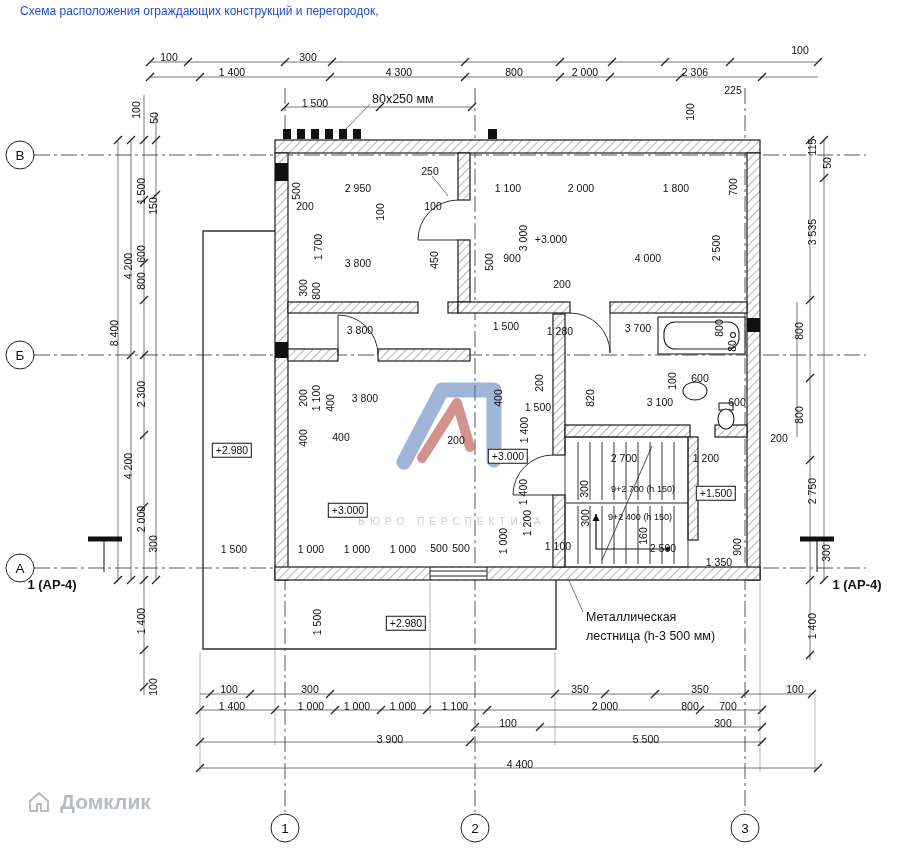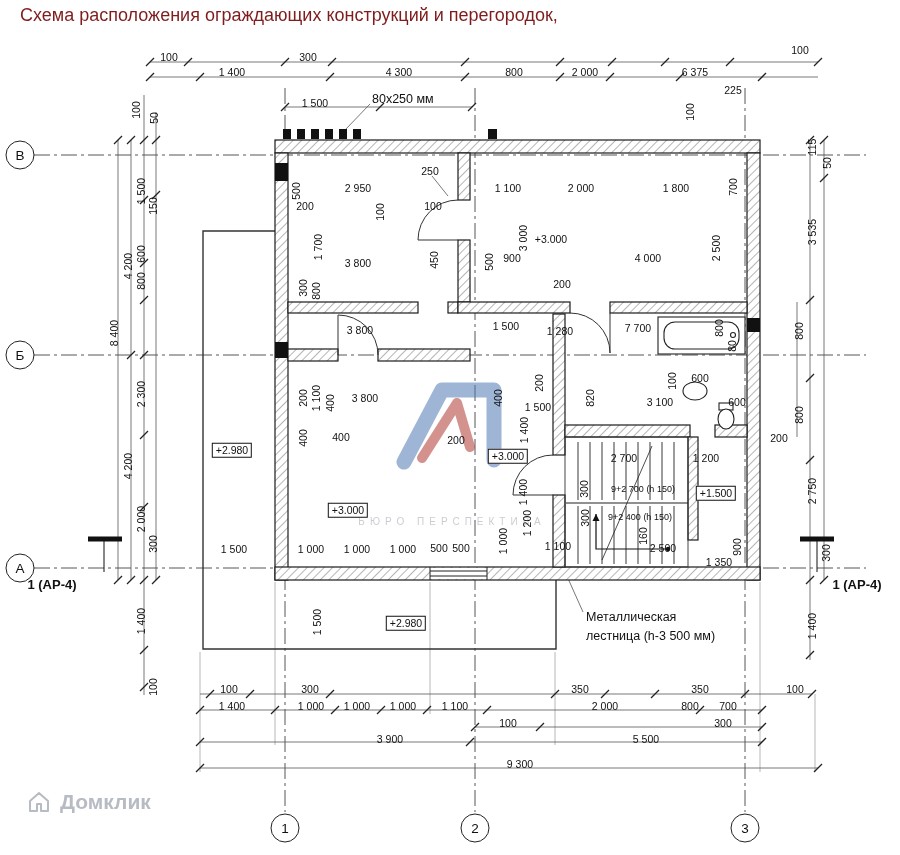--- a/index.html
+++ b/index.html
@@ -1,18 +1,18 @@
 <!DOCTYPE html>
 <html><head>
 <meta charset="utf-8">
 <style>
   html,body{margin:0;padding:0;background:#fff;}
   .canvas{position:relative;width:900px;height:855px;background:#ffffff;overflow:hidden;
           font-family:"Liberation Sans",sans-serif;color:#111;}
-  .title{position:absolute;left:20px;top:4px;font-size:18px;line-height:1.3;color:#7f1d1d;}
+  .title{position:absolute;left:20px;top:4px;font-size:12px;line-height:1.3;color:#1d4ed8;}
   .layer{position:absolute;left:0;top:0;width:900px;height:855px;}
   .dim{position:absolute;font-size:10.5px;color:#111;white-space:nowrap;
        transform:translate(-50%,-50%);line-height:1;}
   .dim.v{transform:translate(-50%,-50%) rotate(-90deg);}
   .dim.al{transform:translate(0,-50%);}
   .dim.box{border:1px solid #111;background:#fff;padding:1px 3px;}
   .dim.note{font-size:12.5px;}
   .dim.small{font-size:9px;}
   .dim.sec{font-size:13px;font-weight:bold;}
   .bubble{position:absolute;width:27px;height:27px;border:1.4px solid #222;border-radius:50%;
@@ -277,21 +277,21 @@
     </div>
 
   <div class="layer">
       <span class="dim" style="left: 169px; top: 57px;">100</span>
       <span class="dim" style="left: 308px; top: 57px;">300</span>
       <span class="dim" style="left: 800px; top: 50px;">100</span>
       <span class="dim" style="left: 232px; top: 72px;">1 400</span>
       <span class="dim" style="left: 399px; top: 72px;">4 300</span>
       <span class="dim" style="left: 514px; top: 72px;">800</span>
       <span class="dim" style="left: 585px; top: 72px;">2 000</span>
-      <span class="dim" style="left: 695px; top: 72px;">6 375</span>
+      <span class="dim" style="left: 695px; top: 72px;">2 306</span>
       <span class="dim" style="left: 733px; top: 90px;">225</span>
       <span class="dim" style="left: 315px; top: 103px;">1 500</span>
       <span class="dim note al" style="left: 372px; top: 99px;">80x250 мм</span>
       <span class="dim v" style="left: 136px; top: 110px;">100</span>
       <span class="dim v" style="left: 154px; top: 118px;">50</span>
       <span class="dim v" style="left: 690px; top: 112px;">100</span>
       <span class="dim v" style="left: 812px; top: 147px;">115</span>
       <span class="dim v" style="left: 827px; top: 163px;">50</span>
       <span class="dim v" style="left: 812px; top: 232px;">3 535</span>
       <span class="dim v" style="left: 128px; top: 266px;">4 200</span>
@@ -329,21 +329,21 @@
       <span class="dim v" style="left: 434px; top: 260px;">450</span>
       <span class="dim v" style="left: 489px; top: 262px;">500</span>
       <span class="dim" style="left: 512px; top: 258px;">900</span>
       <span class="dim" style="left: 648px; top: 258px;">4 000</span>
       <span class="dim v" style="left: 303px; top: 288px;">300</span>
       <span class="dim v" style="left: 316px; top: 291px;">800</span>
       <span class="dim" style="left: 562px; top: 284px;">200</span>
       <span class="dim" style="left: 360px; top: 330px;">3 800</span>
       <span class="dim" style="left: 506px; top: 326px;">1 500</span>
       <span class="dim" style="left: 560px; top: 331px;">1 280</span>
-      <span class="dim" style="left: 638px; top: 328px;">7 700</span>
+      <span class="dim" style="left: 638px; top: 328px;">3 700</span>
       <span class="dim v" style="left: 719px; top: 328px;">800</span>
       <span class="dim v" style="left: 732px; top: 346px;">80</span>
       <span class="dim v" style="left: 539px; top: 383px;">200</span>
       <span class="dim v" style="left: 672px; top: 381px;">100</span>
       <span class="dim" style="left: 700px; top: 378px;">600</span>
       <span class="dim v" style="left: 303px; top: 398px;">200</span>
       <span class="dim v" style="left: 316px; top: 398px;">1 100</span>
       <span class="dim v" style="left: 330px; top: 403px;">400</span>
       <span class="dim" style="left: 365px; top: 398px;">3 800</span>
       <span class="dim v" style="left: 498px; top: 398px;">400</span>
@@ -394,21 +394,21 @@
       <span class="dim" style="left: 357px; top: 706px;">1 000</span>
       <span class="dim" style="left: 403px; top: 706px;">1 000</span>
       <span class="dim" style="left: 455px; top: 706px;">1 100</span>
       <span class="dim" style="left: 605px; top: 706px;">2 000</span>
       <span class="dim" style="left: 690px; top: 706px;">800</span>
       <span class="dim" style="left: 728px; top: 706px;">700</span>
       <span class="dim" style="left: 508px; top: 723px;">100</span>
       <span class="dim" style="left: 723px; top: 723px;">300</span>
       <span class="dim" style="left: 390px; top: 739px;">3 900</span>
       <span class="dim" style="left: 625px; top: 739px; margin-left: 21px;">5 500</span>
-      <span class="dim" style="left: 520px; top: 764px;">9 300</span>
+      <span class="dim" style="left: 520px; top: 764px;">4 400</span>
       <span class="dim sec" style="left: 52px; top: 584px;">1 (АР-4)</span>
       <span class="dim sec" style="left: 857px; top: 584px;">1 (АР-4)</span>
     </div>
 
   <div class="brand">
     <svg width="26" height="26" viewBox="0 0 26 26">
       <path d="M4,12 L13,4 L22,12 L22,22 L15,22 L15,15 L11,15 L11,22 L4,22 Z" fill="none" stroke="#b7bcc4" stroke-width="2" stroke-linejoin="round"></path>
     </svg>
     <span>Домклик</span>
   </div>

